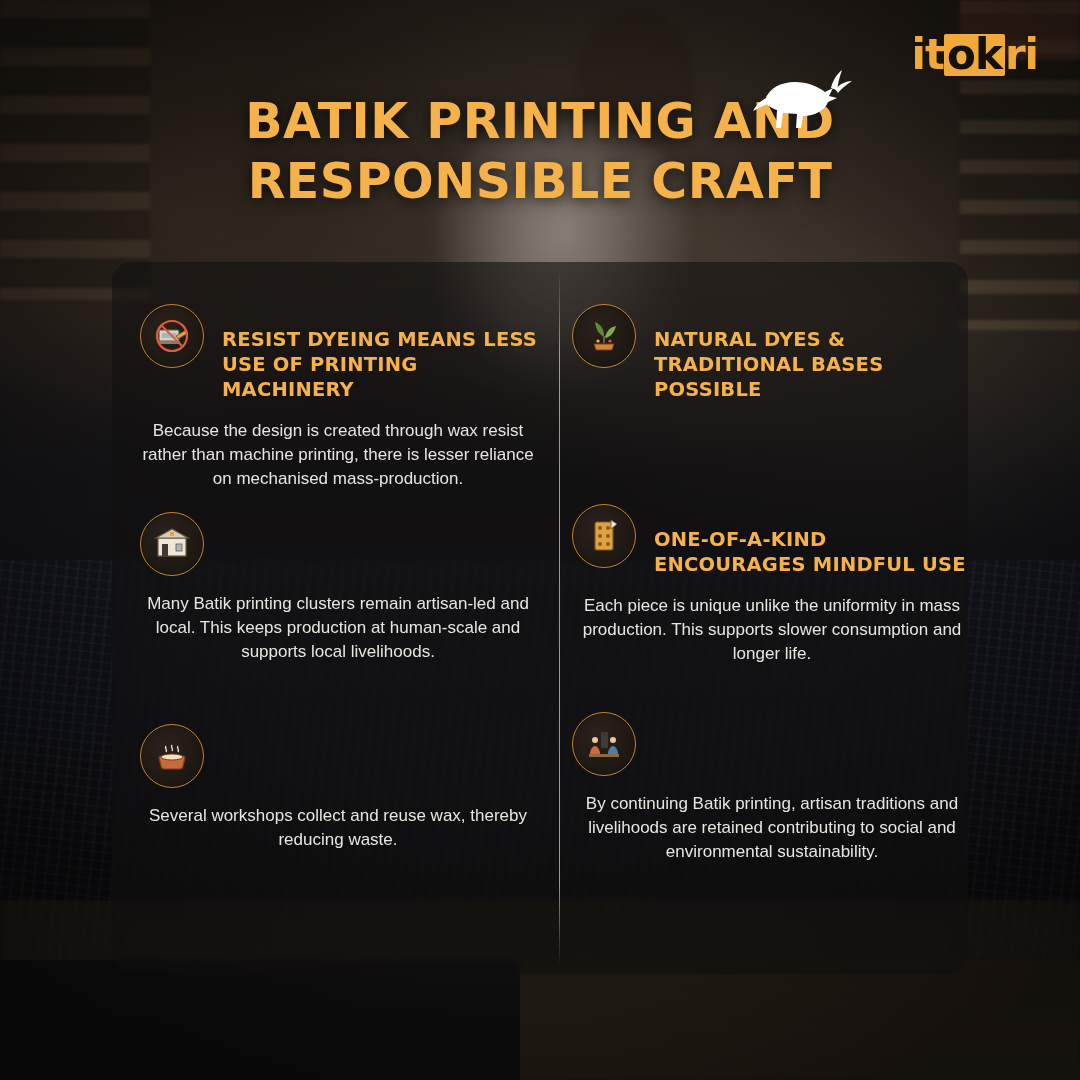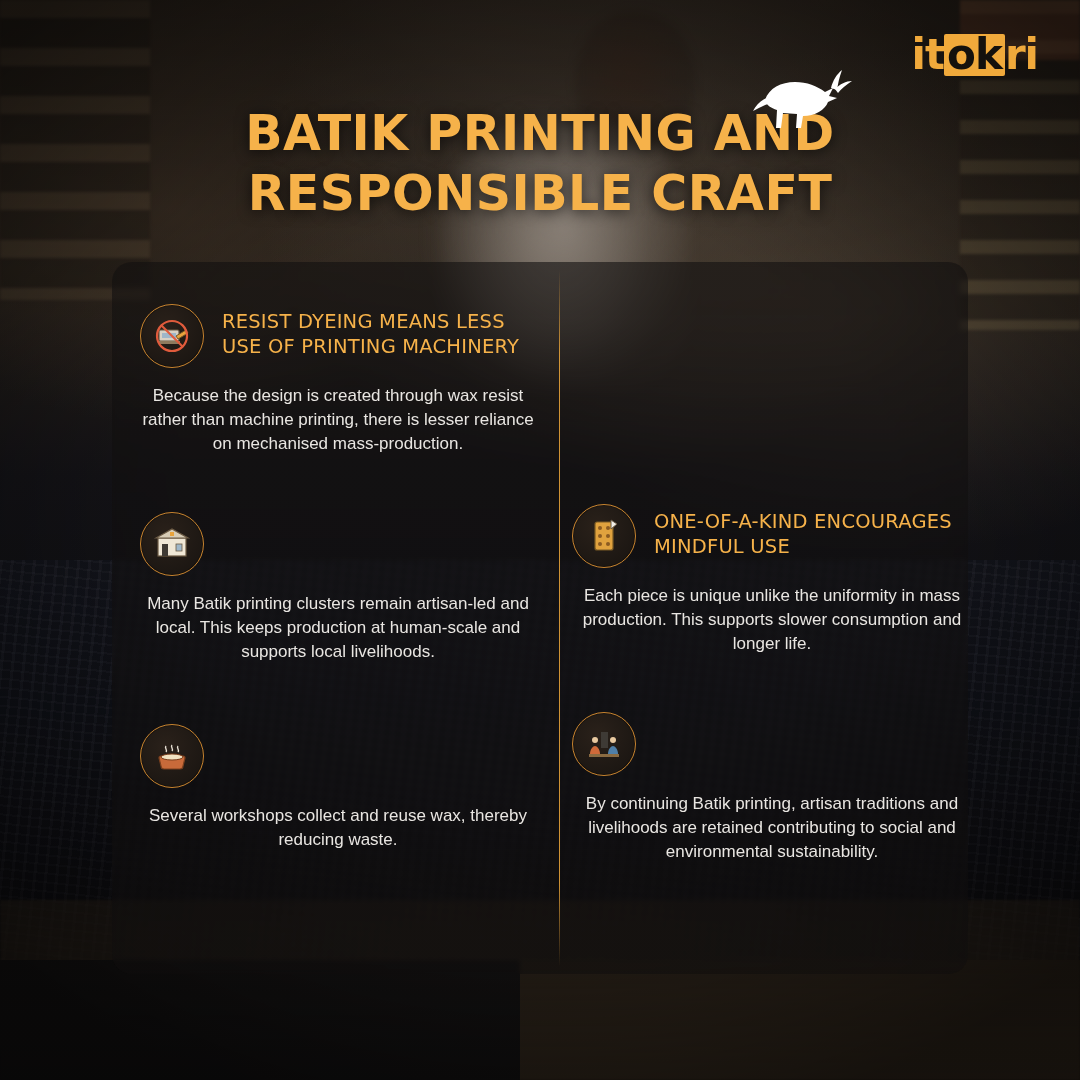--- a/index.html
+++ b/index.html
@@ -117,21 +117,21 @@
     z-index: 4;
   }
   .title {
     font-family: "DejaVu Sans", sans-serif;
     font-weight: 700;
     font-size: 49px;
     line-height: 1.22;
     letter-spacing: 0.5px;
     color: #f6b24a;
     text-shadow: 0 2px 14px rgba(0,0,0,0.65);
-    margin: 12px;
+    margin: 0;
     padding: 0 140px;
   }
 
   
   .deer {
     position: absolute;
     top: 48px; left: 745px;
     width: 110px; height: 90px;
     z-index: 5;
   }
@@ -177,26 +177,26 @@
     display: flex;
     align-items: center;
     justify-content: center;
     overflow: hidden;
     box-shadow: 0 0 0 1px rgba(0,0,0,0.25) inset;
   }
   .icon-circle svg { display: block; }
 
   .item-title {
     font-family: "DejaVu Sans", sans-serif;
-    font-weight: 400;
+    font-weight: 700;
     font-size: 19.5px;
     line-height: 1.28;
     color: #f6b24a;
     letter-spacing: 0.2px;
-    margin-top: 6px;
+    margin-top: 24px;
     max-width: 322px;
   }
   .item-body {
     margin-top: 16px;
     font-family: "Liberation Sans", sans-serif;
     font-size: 17px;
     line-height: 1.42;
     color: #e9e6e2;
     max-width: 396px;
     text-align: center;
@@ -287,20 +287,33 @@
           </span>
         </div>
         <div class="item-body">Several workshops collect and reuse wax, thereby reducing waste.</div>
       </div>
 
     </div>
 
     <div class="col right">
 
       <div class="item" style="top:42px">
+        <div class="item-head">
+          <span class="icon-circle">
+            <svg width="40" height="40" viewBox="0 0 40 40">
+              <path d="M20 20 C20 12 16 8 11 6 C12 14 15 18 20 21 Z" fill="#5c8a3a"></path>
+              <path d="M21 21 C23 14 27 11 32 10 C30 17 27 20 22 22 Z" fill="#7fae4c"></path>
+              <rect x="19" y="20" width="2" height="7" fill="#6b5a44"></rect>
+              <path d="M10 28 h20 l-2 6 h-16 z" fill="#d4843a" stroke="#7a3f1d" stroke-width="1"></path>
+              <circle cx="14" cy="25" r="1.6" fill="#e8c04a"></circle>
+              <circle cx="26" cy="25" r="1.6" fill="#cf5a4a"></circle>
+            </svg>
+          </span>
+          <div class="item-title">NATURAL DYES &amp; TRADITIONAL BASES POSSIBLE</div>
+        </div>
       </div>
 
       <div class="item" style="top:242px">
         <div class="item-head">
           <span class="icon-circle">
             <svg width="40" height="40" viewBox="0 0 40 40">
               <rect x="11" y="6" width="18" height="28" rx="2" fill="#e0a23e" stroke="#7a5a24" stroke-width="1.2"></rect>
               <g fill="#8a5a22">
                 <circle cx="16" cy="12" r="2"></circle>
                   <circle cx="24" cy="12" r="2"></circle>

